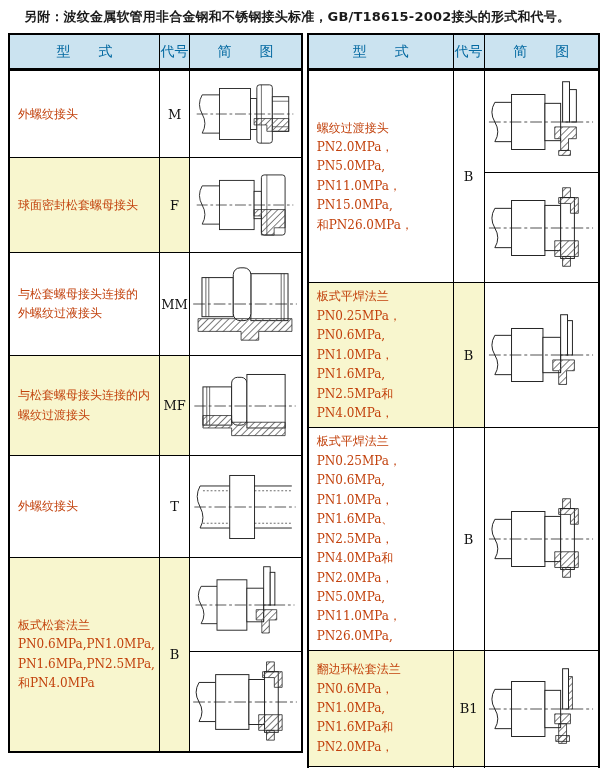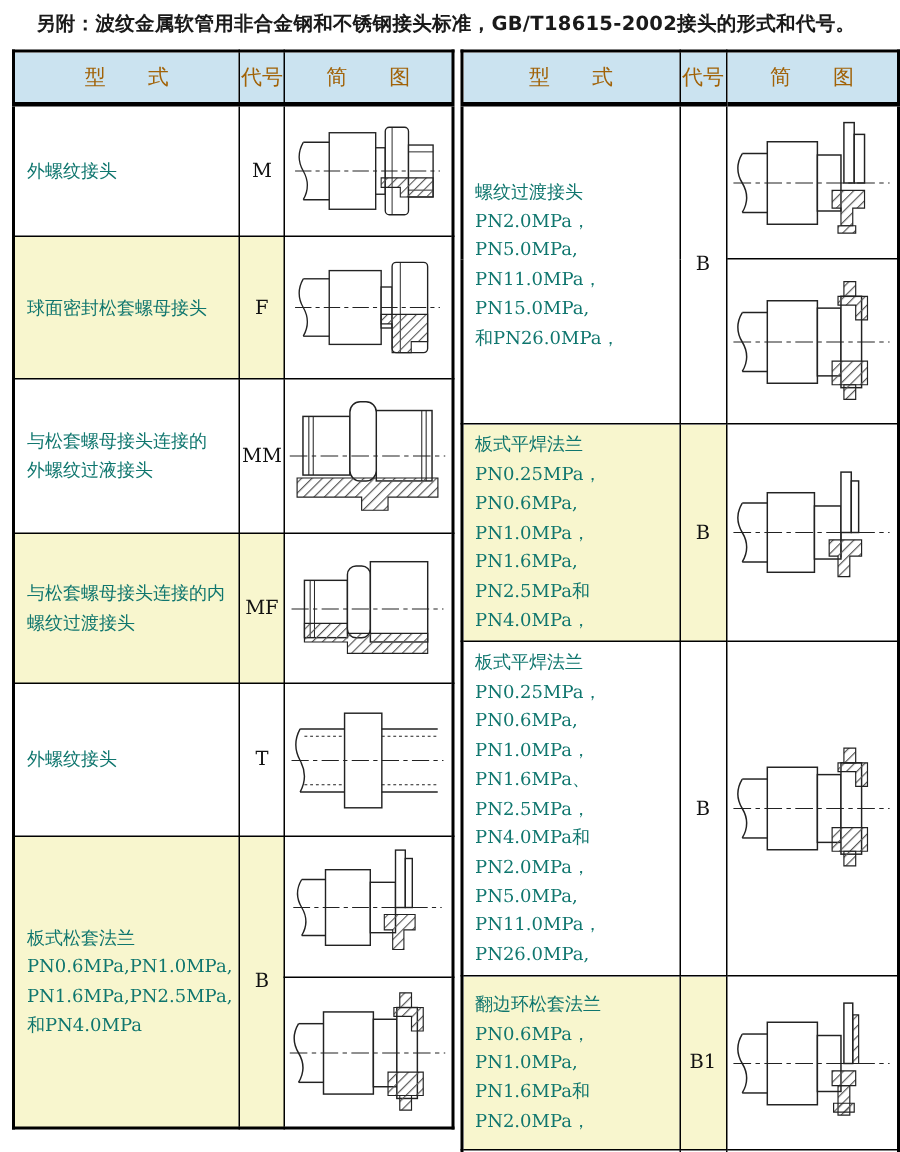--- a/index.html
+++ b/index.html
@@ -14,27 +14,27 @@
   .tables{display:flex;margin-left:8px;gap:4px;align-items:flex-start;}
   table{
     border-collapse:collapse;table-layout:fixed;
     border:2px solid #000;background:#fff;
   }
   td{border:1px solid #000;padding:0;overflow:hidden;}
   thead td{
     background:var(--header-bg,#cbe3f0);
     border-bottom:3px solid #000;
     text-align:center;vertical-align:middle;
-    font-family:"DejaVu Serif",serif;font-size:14px;color:#a16207;
+    font-family:"DejaVu Serif",serif;font-size:14px;color:#0369a1;
   }
   thead tr{height:36px;}
   td.type{
     font-family:"DejaVu Serif",serif;font-size:12px;line-height:1.62;
     padding:4px 4px 4px 8px;vertical-align:middle;
-    white-space:pre-line;color:#0f766e;
+    white-space:pre-line;color:#c2410c;
   }
   td.code{
     font-family:"DejaVu Serif",serif;font-size:13px;color:#111;
     text-align:center;vertical-align:middle;
   }
   tr.hl td.type, tr.hl td.code{background:var(--hl-bg,#f8f6ce);}
   td.diag{background:#fff;text-align:center;vertical-align:middle;}
   svg.diagram{display:inline-block;vertical-align:middle;}
   .defs-holder{position:absolute;width:0;height:0;overflow:hidden;}
 </style>

